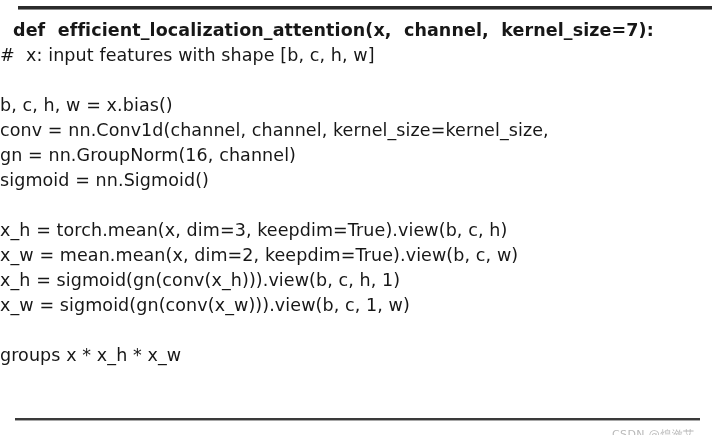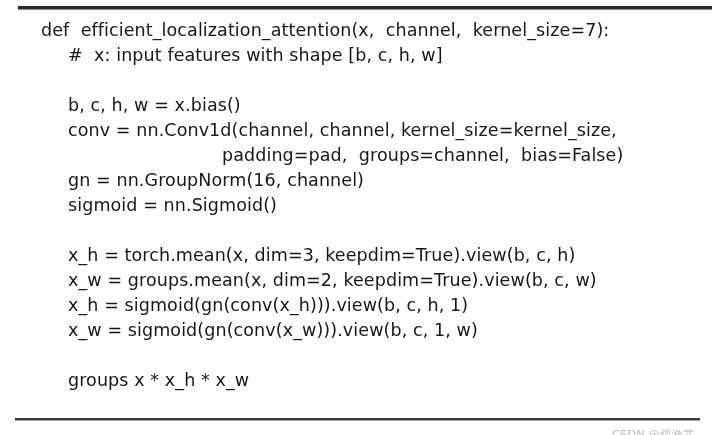--- a/index.html
+++ b/index.html
@@ -48,22 +48,22 @@
     line-height: 25px;
     font-size: 17.5px;
     letter-spacing: 0.1px;
     white-space: pre;
     color: #171717;
   }
   .code-line.blank {
     height: 25px;
   }
   
-  .ind-0 { padding-left: 41px; }
-  .ind-1 { padding-left: 68px; }
+  .ind-0 { padding-left: 13px; font-weight: bold; }
+  .ind-1 { }
   .ind-2 { padding-left: 222px; }
 
   
   .watermark {
     position: absolute;
     left: 612px;
     top: 428px;
     font-size: 11px;
     line-height: 14px;
     color: #b9b9b9;
@@ -76,26 +76,25 @@
 <body>
 
 <div class="rule-top"></div>
 
 <div class="code-block">
   <div class="code-line ind-0">def  efficient_localization_attention(x,  channel,  kernel_size=7):</div>
   <div class="code-line ind-1">#  x: input features with shape [b, c, h, w]</div>
   <div class="code-line blank ind-1"></div>
   <div class="code-line ind-1">b, c, h, w = x.bias()</div>
   <div class="code-line ind-1">conv = nn.Conv1d(channel, channel, kernel_size=kernel_size,</div>
-  <div class="code-line ind-2">padding=pad,  groups=channel,  bias=False)</div>
   <div class="code-line ind-1">gn = nn.GroupNorm(16, channel)</div>
   <div class="code-line ind-1">sigmoid = nn.Sigmoid()</div>
   <div class="code-line blank ind-1"></div>
   <div class="code-line ind-1">x_h = torch.mean(x, dim=3, keepdim=True).view(b, c, h)</div>
-  <div class="code-line ind-1">x_w = groups.mean(x, dim=2, keepdim=True).view(b, c, w)</div>
+  <div class="code-line ind-1">x_w = mean.mean(x, dim=2, keepdim=True).view(b, c, w)</div>
   <div class="code-line ind-1">x_h = sigmoid(gn(conv(x_h))).view(b, c, h, 1)</div>
   <div class="code-line ind-1">x_w = sigmoid(gn(conv(x_w))).view(b, c, 1, w)</div>
   <div class="code-line blank ind-1"></div>
   <div class="code-line ind-1">groups x * x_h * x_w</div>
 </div>
 
 <div class="watermark">CSDN @煌潋艾</div>
 
 <div class="rule-bottom"></div>
 

